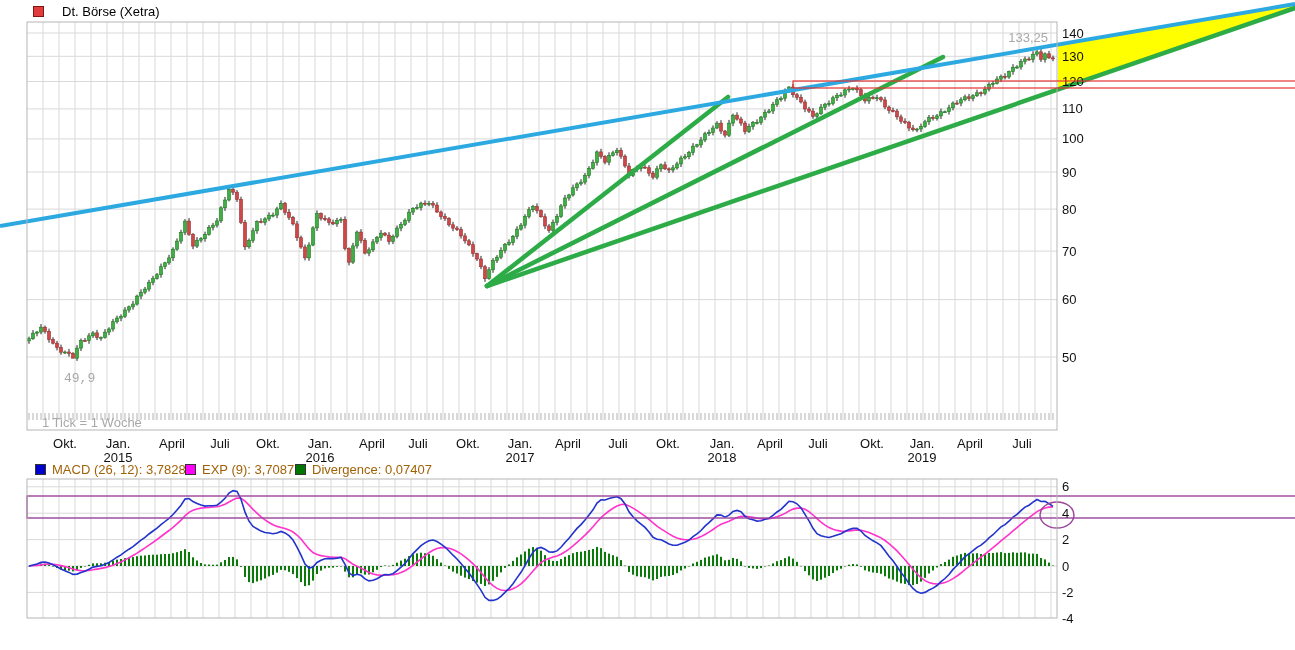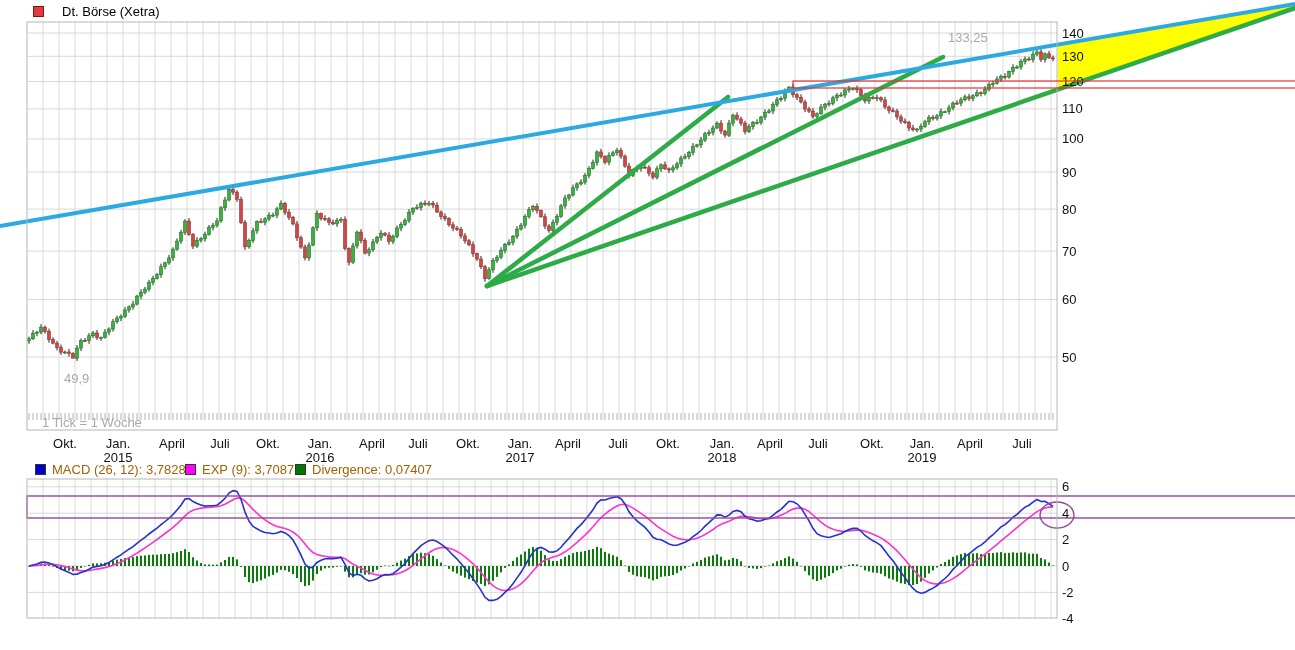--- a/index.html
+++ b/index.html
@@ -3,22 +3,22 @@
 <meta charset="utf-8">
 <style>
   html,body{margin:0;padding:0;background:#ffffff;}
   .stage{position:relative;width:1295px;height:650px;background:#fff;overflow:hidden;
          font-family:"Liberation Sans",sans-serif;}
   .stage svg{position:absolute;left:0;top:0;}
   .title-row{position:absolute;left:33px;top:4px;display:flex;align-items:center;gap:18px;
              font-size:13px;color:#000;}
   .swatch{width:9px;height:9px;display:inline-block;border:1px solid #801515;background:#e13b3b;}
   .gray-label{position:absolute;font-size:13px;color:#a8a8a8;white-space:nowrap;}
-  .high-label{left:948px;top:30px;width:100px;text-align:left;}
-  .low-label{left:64px;top:371px;}
+  .high-label{left:948px;top:30px;width:100px;text-align:right;}
+  .low-label{left:64px;top:371px;font-family:Liberation Mono, monospace;}
   .tick-note{left:42px;top:415px;}
   .legend-item{position:absolute;top:462px;display:flex;align-items:center;gap:6px;
                font-size:13px;color:#a16207;white-space:nowrap;}
   .legend-sq{width:9px;height:9px;display:inline-block;border:1px solid #333;}
 </style>
 </head>
 <body>
 
 <div class="stage">
 

